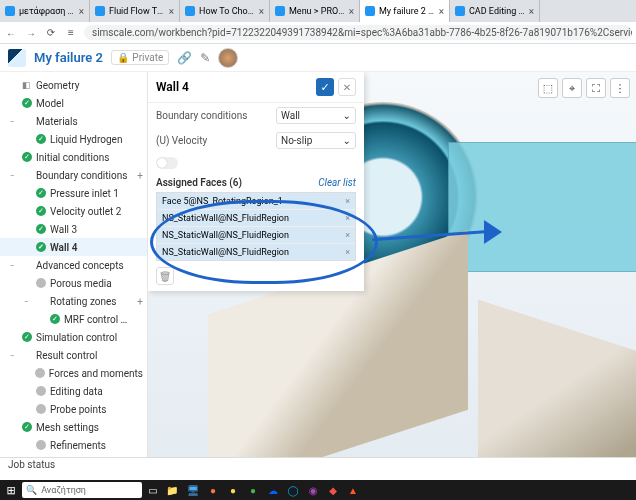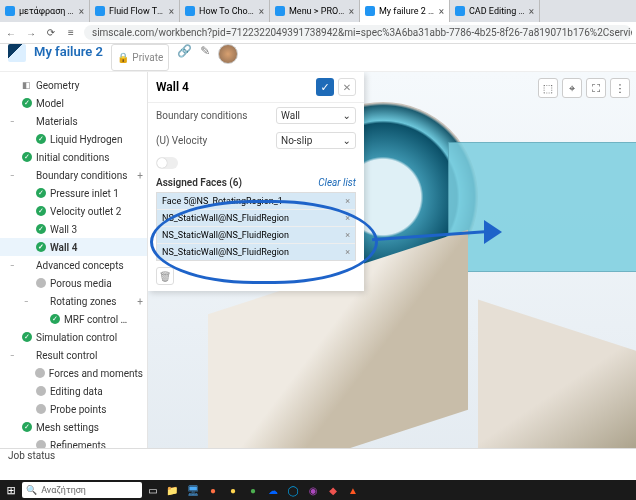--- a/index.html
+++ b/index.html
@@ -9,21 +9,21 @@
 .tabs { display: flex; height: 22px; background: #dee1e6; font-size: 9px; align-items: stretch; }
 .tab { display: flex; align-items: center; padding: 0 5px; border-right: 1px solid #bbb; gap: 4px; max-width: 90px; overflow: hidden; white-space: nowrap; background: #dee1e6; }
 .tab.active { background: #fff; }
 .tab .favicon { width: 10px; height: 10px; background: #2196f3; border-radius: 2px; flex: none; }
 .tab .close { color: #555; font-size: 10px; flex: none; }
 .urlbar { display: flex; align-items: center; height: 22px; background: #fff; border-bottom: 1px solid #ddd; padding: 0 4px; gap: 6px; font-size: 10px; }
 .urlbar .nav-icn { width: 14px; text-align: center; color: #555; }
 .urlbar .addr { flex: 1; background: #f1f3f4; border-radius: 10px; padding: 2px 8px; color: #555; white-space: nowrap; overflow: hidden; }
 
 
-.app-head { display: flex; height: 28px; padding: 0 8px; gap: 8px; background: #fff; border-bottom: 1px solid #eee; }
+.app-head { display: flex; align-items: center; height: 28px; padding: 0 8px; gap: 8px; background: #fff; border-bottom: 1px solid #eee; }
 .logo { width: 18px; height: 18px; background: linear-gradient(135deg,#0a3a63 40%,#dcefff 40%); border-radius: 2px; }
 .proj { color: #1e6bb8; font-weight: 600; font-size: 13px; }
 .lock { font-size: 10px; color: #888; padding: 1px 5px; border: 1px solid #ddd; border-radius: 3px; display: flex; gap: 3px; align-items: center;}
 .head-icn { color: #777; font-size: 12px; }
 .avatar { width: 20px; height: 20px; border-radius: 50%; background: radial-gradient(#d8a070,#8a6a50); border: 1px solid #ccc; }
 
 
 .work { position: absolute; top: 72px; left: 0; right: 0; bottom: 36px; display: flex; background: #4a4a4a; }
 
 
@@ -33,21 +33,21 @@
 .tree-row .dot { width: 10px; height: 10px; border-radius: 50%; display: inline-flex; align-items: center; justify-content: center; font-size: 7px; color: #fff; flex: none; }
 .dot.green { background: #26a65b; }
 .dot.grey { background: #bbb; }
 .tree-row.l1 { padding-left: 10px; }
 .tree-row.l2 { padding-left: 24px; }
 .tree-row.l3 { padding-left: 38px; }
 .tree-row.active { font-weight:600; }
 .tree-row.hl { background:#eaf4fc; }
 .icn-sm { font-size: 9px; color:#888; width:10px; }
 
-.status { position:absolute; left:0; bottom:20px; right:0; height:32px; background:#fff; border-top:1px solid #ddd; font-size:10px; padding:1px 8px; color:#444;}
+.status { position:absolute; left:0; bottom:20px; right:0; height:23px; background:#fff; border-top:1px solid #ddd; font-size:10px; padding:1px 8px; color:#444;}
 
 
 .view { flex: 1; position: relative; background: linear-gradient(180deg,#f5f9fc,#e4ebf1); overflow: hidden; }
 .geom { position:absolute; inset:0; }
 .ring { position:absolute; border-radius:50%; }
 .cyl { position:absolute; background:#7ccfe0; border:1px solid #5aa8ba; }
 .ctrls { position:absolute; top:6px; left:6px; display:flex; gap:4px;}
 .ctrls-r { position:absolute; top:6px; right:6px; display:flex; gap:4px;}
 .vbtn { width:20px; height:20px; background:#fff; border:1px solid #ccc; border-radius:3px; display:flex; align-items:center; justify-content:center; font-size:11px; color:#444;}
 

